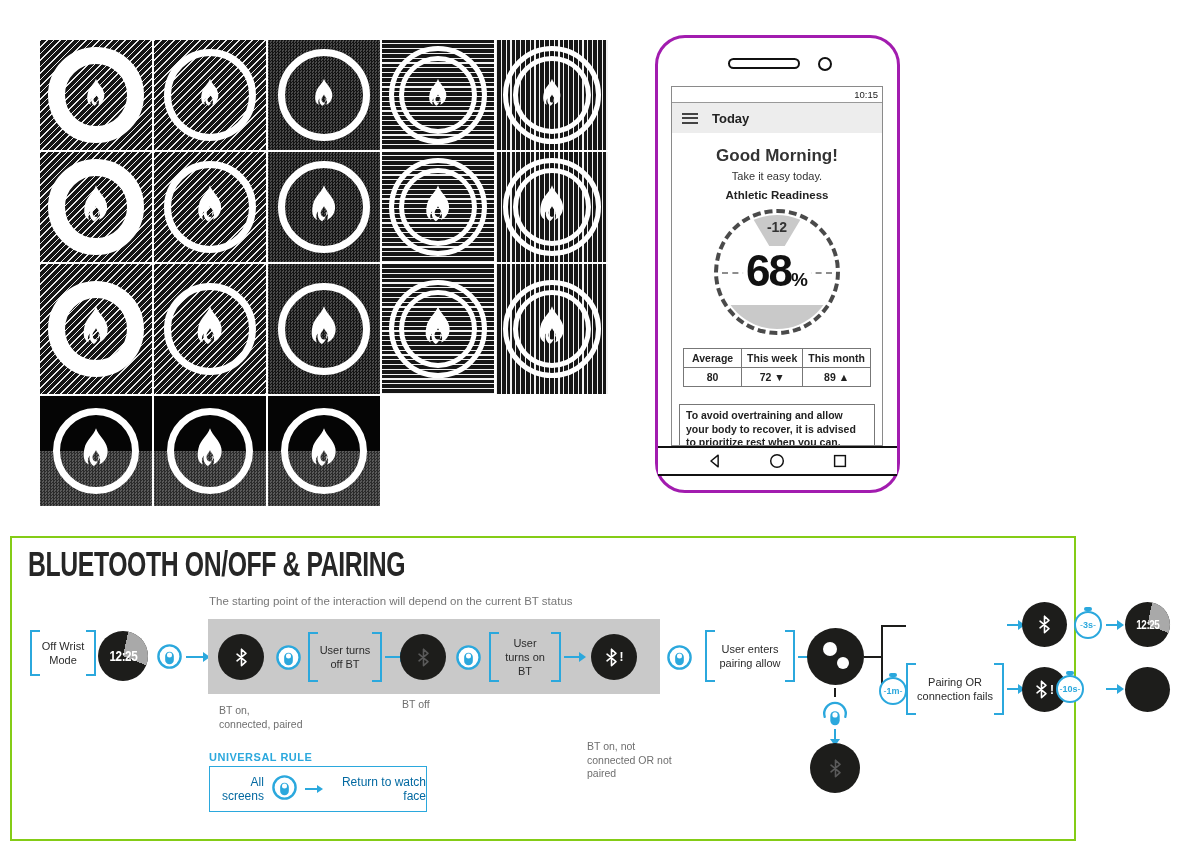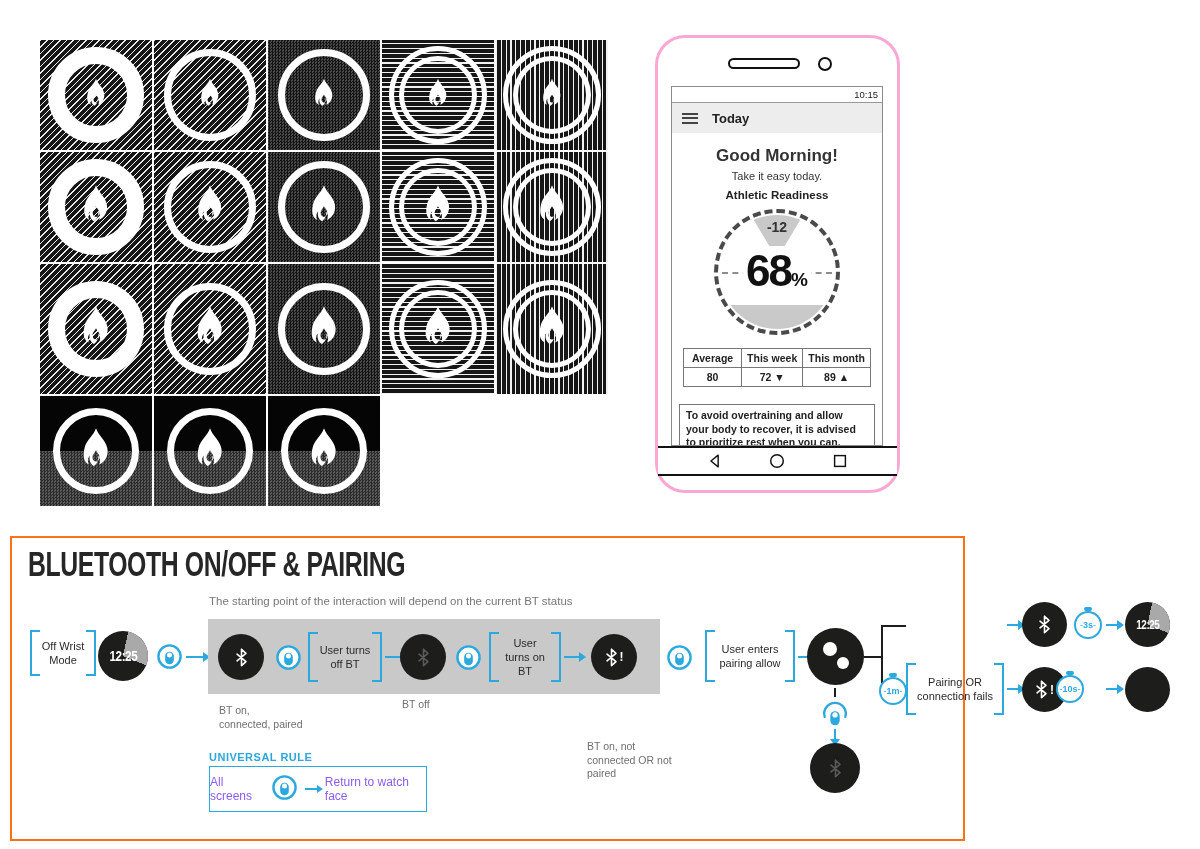--- a/index.html
+++ b/index.html
@@ -13,21 +13,21 @@
   .p-diag    { background:repeating-linear-gradient(135deg,#ececec 0 1.2px,#161616 1.2px 4.6px); }
   .p-check   { background-image:conic-gradient(#141414 25%,#4a4a4a 0 50%,#141414 0 75%,#4a4a4a 0); background-size:3px 3px; }
   .p-hstripe { background:repeating-linear-gradient(0deg,#f2f2f2 0 1.2px,#161616 1.2px 4.8px); }
   .p-vstripe { background:repeating-linear-gradient(90deg,#f2f2f2 0 1.2px,#161616 1.2px 4.8px); }
   .p-split   { background-image:linear-gradient(#050505 0 50%,rgba(0,0,0,0) 50%),conic-gradient(#2b2b2b 25%,#5a5a5a 0 50%,#2b2b2b 0 75%,#5a5a5a 0); background-size:100% 100%,3px 3px; }
   .ring { position:absolute; left:50%; top:50%; transform:translate(-50%,-50%); border:solid #fff; border-radius:50%; box-sizing:content-box; }
   .tile svg.flame { position:absolute; left:50%; top:50%; transform:translate(-50%,-50%); z-index:2; }
   .fr0 svg.flame { width:30px; } .fr1 svg.flame { width:40px; } .fr2 svg.flame { width:42px; } .fr3 svg.flame { width:42px; }
 
   
-  #phone { position:absolute; left:655px; top:35px; width:245px; height:458px; border:3px solid #f9a8d4; border-radius:30px; background:#fff; }
+  #phone { position:absolute; left:655px; top:35px; width:245px; height:458px; border:3px solid #a21caf; border-radius:30px; background:#fff; }
   #speaker { position:absolute; left:70px; top:20px; width:72px; height:11px; border:2px solid #111; border-radius:6px; }
   #camera  { position:absolute; left:160px; top:19px; width:14px; height:14px; border:2px solid #111; border-radius:50%; }
   #screen { position:absolute; left:13px; top:48px; width:212px; height:360px; border:1px solid #8a8a8a; background:#fff; overflow:hidden; text-align:center; }
   #statusbar { height:16px; border-bottom:1px solid #999; font-size:9.5px; color:#222; text-align:right; padding:2px 4px 0 0; }
   #appheader { height:30px; background:#ededed; display:flex; align-items:center; padding:0 10px; }
   .burger { width:16px; display:inline-block; }
   .burger i { display:block; height:2px; background:#444; margin:2.5px 0; }
   #apptitle { font-size:13px; font-weight:bold; color:#222; margin-left:14px; }
   #greeting { font-size:17px; font-weight:600; color:#333; margin-top:13px; }
   #subtext  { font-size:11px; color:#333; margin-top:4px; }
@@ -41,21 +41,21 @@
   #value-wrap { position:absolute; top:50%; left:50%; transform:translate(-50%,-52%); background:#fff; padding:0 3px; z-index:2; white-space:nowrap; }
   #value { font-size:44px; font-weight:bold; color:#111; letter-spacing:-2px; }
   #unit  { font-size:19px; font-weight:bold; color:#111; }
   #stats { margin:13px auto 17px; border-collapse:collapse; font-size:10.5px; color:#222; }
   #stats td { border:1px solid #777; padding:3px 5px; min-width:58px; font-weight:600; }
   #advice { width:196px; margin:10px auto 0; border:1px solid #777; padding:4px 6px; font-size:10.5px; font-weight:600; text-align:left; line-height:1.3; color:#222; }
   #navbar { position:absolute; left:0; right:0; top:408px; height:30px; border-top:2px solid #111; border-bottom:2px solid #111; display:flex; align-items:center; justify-content:space-around; padding:0 26px; background:#fff; }
   #navbar svg { display:block; }
 
   
-  #panel { position:absolute; left:10px; top:536px; width:955px; height:305px; border:2px solid #f97316; background:#fff;padding-left:8px; }
+  #panel { position:absolute; left:10px; top:536px; width:1066px; height:305px; border:2px solid #84cc16; background:#fff;padding-left:8px; }
   #panel-title { position:absolute; left:16px; top:6px; font-size:31px; font-weight:800; color:#262626; letter-spacing:-0.5px; transform:scale(0.8,1.15); transform-origin:0 0; white-space:nowrap; }
   #panel-sub { position:absolute; left:197px; top:57px; font-size:11.5px; color:#777; }
   .bracket { position:absolute; display:flex; align-items:center; justify-content:center; text-align:center; font-size:11px; color:#2b2b2b; line-height:1.3; padding:0 11px; }
   .bracket::before,.bracket::after { content:''; position:absolute; top:0; bottom:0; width:8px; border:2px solid #2ba8dd; }
   .bracket::before { left:0; border-right:none; }
   .bracket::after  { right:0; border-left:none; }
   .circ { position:absolute; border-radius:50%; background:#1d1d1b; display:flex; align-items:center; justify-content:center; }
   .watchface { color:#fff; font-weight:bold; }
   .watchface::before { content:''; position:absolute; inset:0; border-radius:50%; background:conic-gradient(from 12deg,#a9a9a9 0 100deg,rgba(0,0,0,0) 0); }
   .watchface span { position:relative; z-index:1; letter-spacing:-0.5px; transform:scale(0.9,1.1); }
@@ -68,21 +68,21 @@
   .arr::after { content:''; position:absolute; right:-6px; top:-4px; border-left:7px solid #2ba8dd; border-top:5px solid transparent; border-bottom:5px solid transparent; }
   .arrv { position:absolute; width:2px; background:#2ba8dd; }
   .arrv::after { content:''; position:absolute; left:-4px; bottom:-7px; border-top:7px solid #2ba8dd; border-left:5px solid transparent; border-right:5px solid transparent; }
   .cline { position:absolute; background:#1d1d1b; }
   .timer { position:absolute; width:28px; height:28px; border:2.5px solid #2ba8dd; border-radius:50%; background:#fff; display:flex; align-items:center; justify-content:center; color:#2ba8dd; font-size:9px; font-weight:bold; z-index:2; }
   .timer::before { content:''; position:absolute; top:-6px; left:50%; transform:translateX(-50%); width:8px; height:4px; background:#2ba8dd; border-radius:2px; }
   .timer b::before,.timer b::after { content:'-'; font-weight:normal; }
   .pressicon { position:absolute; }
   #rule-title { position:absolute; left:197px; top:213px; font-size:11px; font-weight:bold; color:#2ba8dd; letter-spacing:0.5px; }
   #rule-box { position:absolute; left:197px; top:228px; width:218px; height:46px; border:1.5px solid #2ba8dd; display:flex; align-items:center; justify-content:center; gap:7px; }
-  #rule-box .rtxt { color:#8b5cf6; font-size:12px; }
+  #rule-box .rtxt { color:#0369a1; font-size:12px;text-align:right; }
   #rule-box .arr-in { position:relative; width:14px; height:2px; background:#2ba8dd; }
   #rule-box .arr-in::after { content:''; position:absolute; right:-5px; top:-3px; border-left:6px solid #2ba8dd; border-top:4px solid transparent; border-bottom:4px solid transparent; }
 </style>
 </head>
 <body>
 
 <div id="stage">
 
   <div id="icon-grid">
       <div class="tile p-diag fr0" style="left: 0px; top: 0px; height: 110px;">

